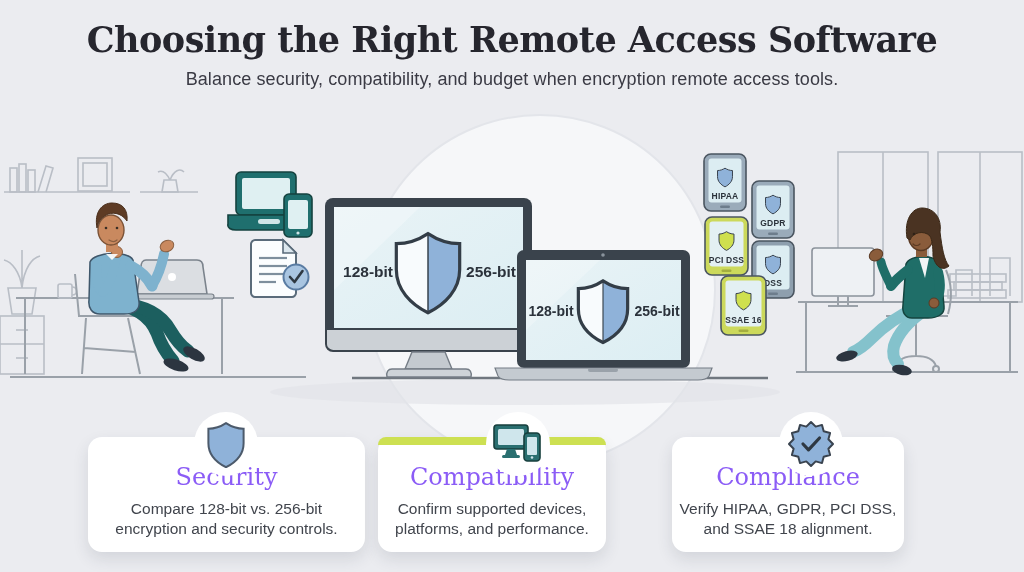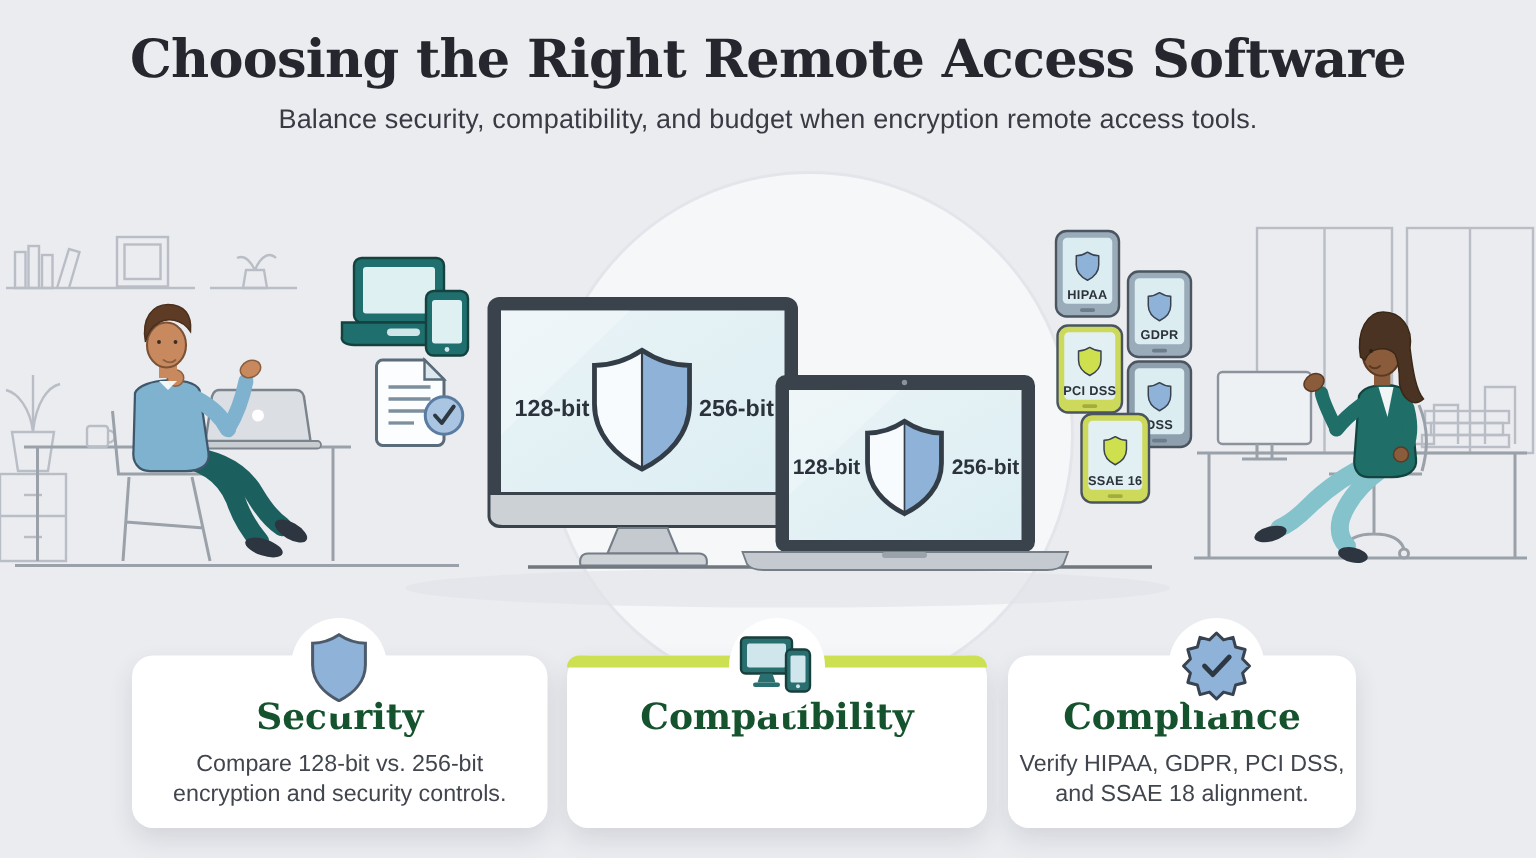--- a/index.html
+++ b/index.html
@@ -18,22 +18,22 @@
   .tab-label{font-family:"Liberation Sans",sans-serif;font-weight:700;fill:#2b323b;
              text-anchor:middle;letter-spacing:0.2px;}
   
   .card{position:absolute;top:437px;height:115px;background:#fff;border-radius:14px;
         box-shadow:0 7px 16px rgba(45,50,65,0.12);z-index:2;}
   .card-stripe{position:absolute;top:0;left:0;right:0;height:8px;background:#cde052;
                border-radius:14px 14px 0 0;}
   .notch{position:absolute;width:64px;height:64px;border-radius:50%;background:#fff;
          top:412px;z-index:3;display:flex;align-items:center;justify-content:center;}
   .card-inner{position:relative;padding-top:26px;text-align:center;}
-  .card-title{font-family:"DejaVu Serif","Liberation Serif",serif;font-weight:700;
-              font-size:24px;color:#14532d;}
+  .card-title{font-family:"DejaVu Serif","Liberation Serif",serif;font-weight:400;
+              font-size:24px;color:#8b5cf6;}
   .card-body{margin:8px auto 0 auto;font-size:15.5px;line-height:1.32;color:#41454d;
              font-weight:500;}
   .w1{max-width:232px;}.w2{max-width:232px;}.w3{max-width:246px;}
 </style>
 </head>
 <body>
 
 <div class="stage">
 
   <div class="hdr">
@@ -251,24 +251,25 @@
     <svg width="52" height="42" viewBox="0 0 52 42">
       <rect x="2" y="2" width="34" height="24" rx="3" fill="#2a6f70" stroke="#173f3d" stroke-width="1.6"></rect>
       <rect x="6" y="6" width="26" height="16" rx="1.5" fill="#cfe6ec"></rect>
       <path d="M15,26 L23,26 L25,32 L13,32 Z" fill="#2a6f70"></path>
       <rect x="10" y="32" width="18" height="3" rx="1.5" fill="#2a6f70"></rect>
       <rect x="32" y="10" width="16" height="28" rx="3.5" fill="#2a6f70" stroke="#173f3d" stroke-width="1.6"></rect>
       <rect x="35" y="14" width="10" height="18" rx="1" fill="#cfe6ec"></rect>
       <circle cx="40" cy="34.5" r="1.3" fill="#cfe6ec"></circle>
     </svg>
   </div>
-  <div class="card" style="left:378px;width:280px;">
+  <div class="card" style="left:378px;width:228px;">
     <div class="card-stripe"></div>
     <div class="card-inner">
       <div class="card-title">Compatibility</div>
+      <div class="card-body w2">Confirm supported devices, platforms, and performance.</div>
     </div>
   </div>
 
   <div class="notch" style="left:779px;">
     <svg width="52" height="52" viewBox="-26 -26 52 52">
       <polygon points="22,0 17.4,4.7 19.1,11 12.7,12.7 11,19.1 4.7,17.4 0,22 -4.7,17.4 -11,19.1 -12.7,12.7 -19.1,11 -17.4,4.7 -22,0 -17.4,-4.7 -19.1,-11 -12.7,-12.7 -11,-19.1 -4.7,-17.4 0,-22 4.7,-17.4 11,-19.1 12.7,-12.7 19.1,-11 17.4,-4.7" fill="#8fb2d9" stroke="#39434f" stroke-width="2" stroke-linejoin="round"></polygon>
       <path d="M-8,0 L-2.5,5.8 L8.5,-6" fill="none" stroke="#2e3842" stroke-width="3.2" stroke-linecap="round" stroke-linejoin="round"></path>
     </svg>
   </div>
   <div class="card" style="left:672px;width:232px;">

